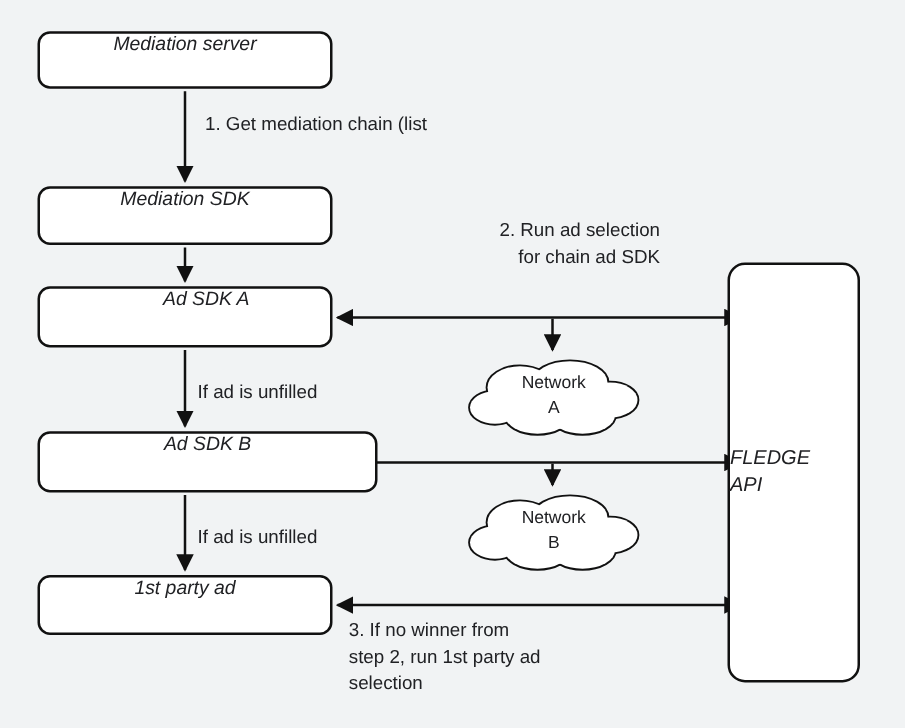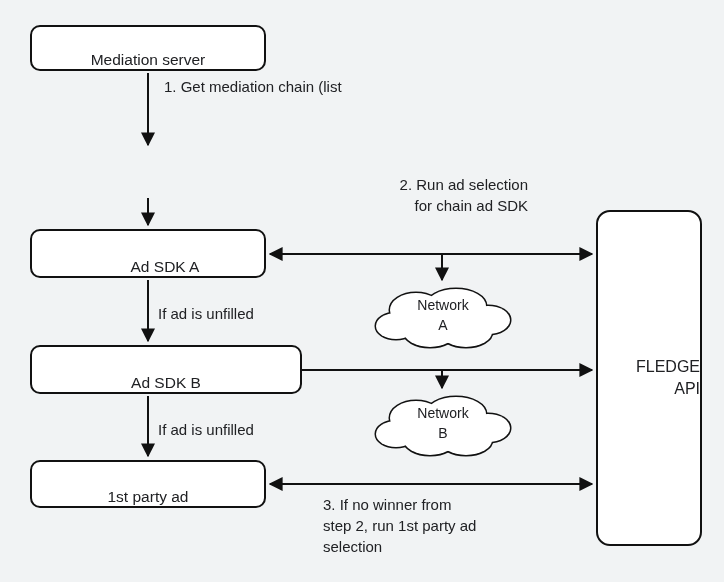--- a/index.html
+++ b/index.html
@@ -15,37 +15,38 @@
   .wires line { stroke: var(--arrow, #111); stroke-width: 2; }
   #arrowHead path { fill: var(--arrow, #111); }
   .cloud-stroke ellipse { fill: var(--node-fill, #fff); stroke: var(--node-border, #111); stroke-width: 3; }
   .cloud-fill ellipse { fill: var(--node-fill, #fff); }
 
   .node {
     position: absolute; z-index: 2;
     background: var(--node-fill, #fff);
     border: 2px solid var(--node-border, #111);
     border-radius: 10px;
-    display: flex; align-items: flex-end; justify-content: center;
+    display: flex; align-items: flex-start; justify-content: center;
     font-size: 15.5px;
+    font-style: italic;
   }
   .node-mediation-server { left: 30px; top: 25px;  width: 236px; height: 46px; }
   .node-mediation-sdk    { left: 30px; top: 149px; width: 236px; height: 47px; }
   .node-ad-sdk-a         { left: 30px; top: 229px; width: 236px; height: 49px; padding-left: 34px; }
   .node-ad-sdk-b         { left: 30px; top: 345px; width: 272px; height: 49px; }
   .node-first-party-ad   { left: 30px; top: 460px; width: 236px; height: 48px; }
   .node-fledge-api {
-    left: 596px; top: 210px; width: 106px; height: 336px;
+    left: 582px; top: 210px; width: 106px; height: 336px;
     border-radius: 14px; flex-direction: column; font-size: 16px; line-height: 1.35;
   }
 
   .label { position: absolute; z-index: 2; font-size: 15px; line-height: 1.4; }
-  .label-step1 { left: 164px; top: 76px; }
+  .label-step1 { left: 164px; top: 89px; }
   .label-step2 { left: 362px; top: 174px; width: 166px; text-align: right; }
-  .label-step3 { left: 279px; top: 494px; margin-left: 44px; }
+  .label-step3 { left: 279px; top: 494px; }
   .label-unfilled-a { left: 158px; top: 303px; }
   .label-unfilled-b { left: 158px; top: 419px; }
 
   .cloud-label {
     position: absolute; z-index: 2; width: 72px;
     text-align: center; font-size: 14px; line-height: 1.4;
   }
   .cloud-label-a { left: 407px; top: 296px; }
   .cloud-label-b { left: 407px; top: 404px; }
 </style>
@@ -92,20 +93,23 @@
     <line x1="442" y1="371" x2="442" y2="388" marker-end="url(#arrowHead)"></line>
 
     <use href="#cloudShape" x="372" y="284"></use>
     <use href="#cloudShape" x="372" y="392"></use>
   </svg>
 
   <div class="node node-mediation-server">
     <span>Mediation server</span>
   </div>
 
+  <div class="node node-mediation-sdk">
+    <span>Mediation SDK</span>
+  </div>
 
   <div class="node node-ad-sdk-a">
     <span>Ad SDK A</span>
   </div>
 
   <div class="node node-ad-sdk-b">
     <span>Ad SDK B</span>
   </div>
 
   <div class="node node-first-party-ad">

